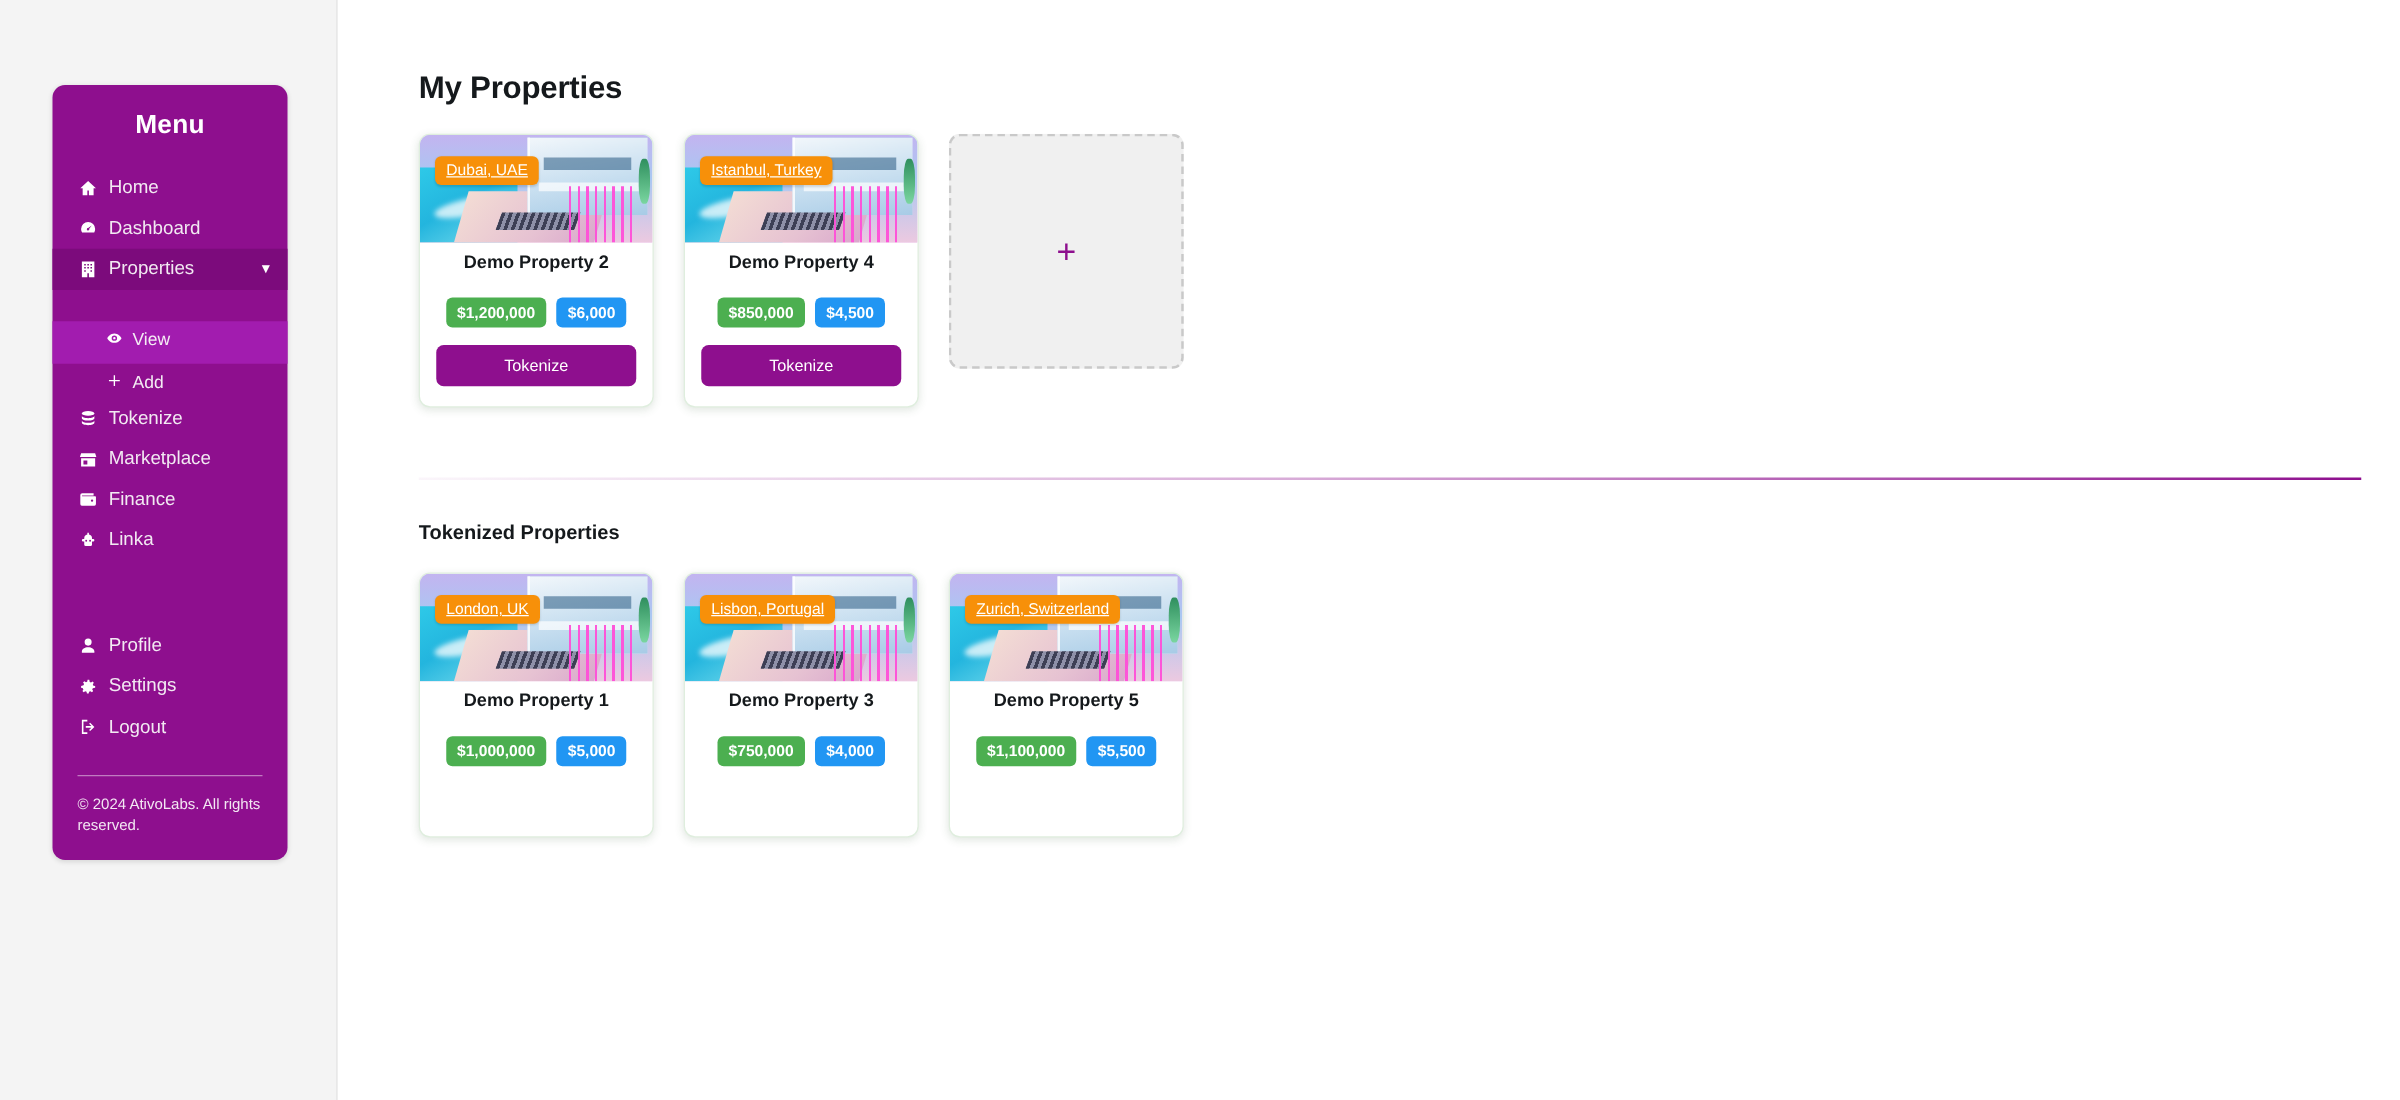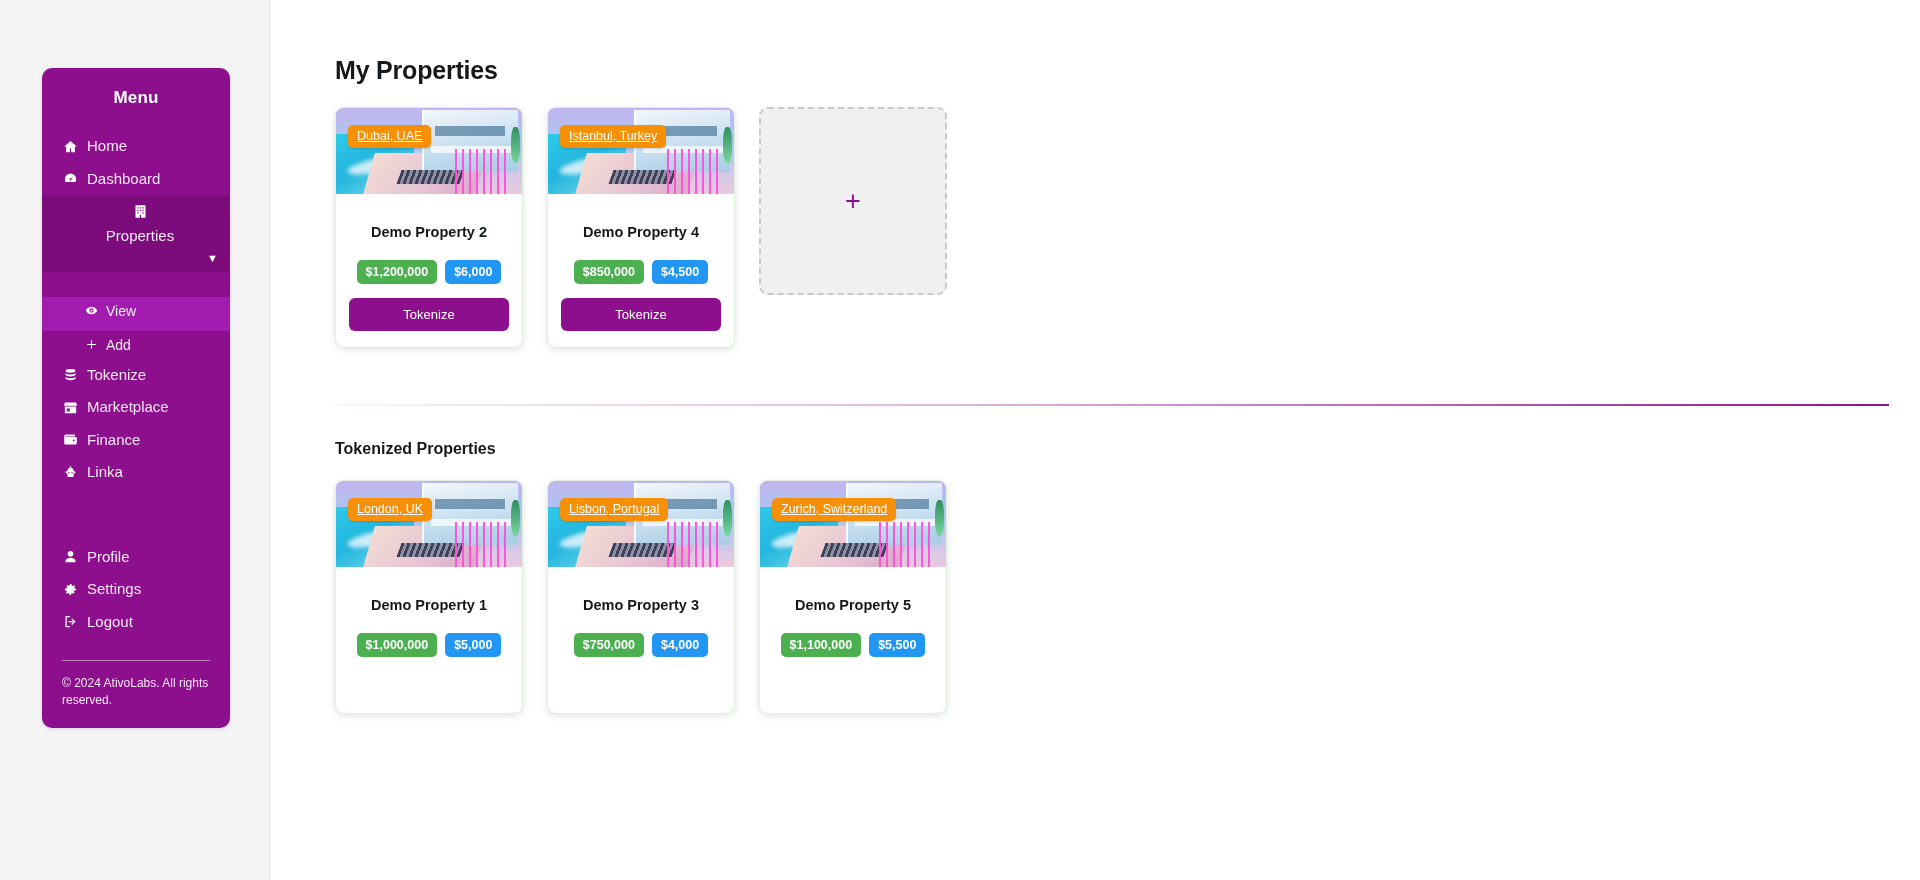--- a/index.html
+++ b/index.html
@@ -33,21 +33,21 @@
     width: 188px;
     background: #8e0f8e;
     border-radius: 10px;
     padding: 20px 0 18px 0;
     color: #ffffff;
     box-shadow: 0 1px 4px rgba(0,0,0,0.12);
   }
 
   .menu-title {
     text-align: center;
-    font-size: 17px;
+    font-size: 21px;
     font-weight: bold;
     letter-spacing: 0.2px;
     margin-bottom: 22px;
     color: #ffffff;
   }
 
   .nav-item {
     display: flex;
     align-items: center;
     gap: 8px;
@@ -61,21 +61,20 @@
     width: 17px;
     display: inline-flex;
     justify-content: center;
     align-items: center;
     flex: 0 0 17px;
   }
   .nav-item .ico svg { display: block; fill: #ffffff; }
 
   .nav-item.active {
     background: #7c0b7c;
-    flex-direction: column;
   }
   .nav-item.active .label { font-weight: normal; }
 
   .caret {
     margin-left: auto;
     font-size: 11px;
     line-height: 1;
     color: #ffffff;
   }
 
@@ -223,21 +222,21 @@
     color: #ffffff;
     font-size: 12.5px;
     padding: 4px 9px 5px 9px;
     border-radius: 5px;
     white-space: nowrap;
     box-shadow: 0 1px 2px rgba(0,0,0,0.15);
     text-decoration: underline;
   }
 
   .prop-body {
-    padding: 30px 13px 16px 13px;
+    padding: 8px 13px 16px 13px;
     text-align: center;
   }
 
   .prop-name {
     font-size: 14.5px;
     font-weight: bold;
     color: #15191c;
     margin-bottom: 20px;
   }
 

